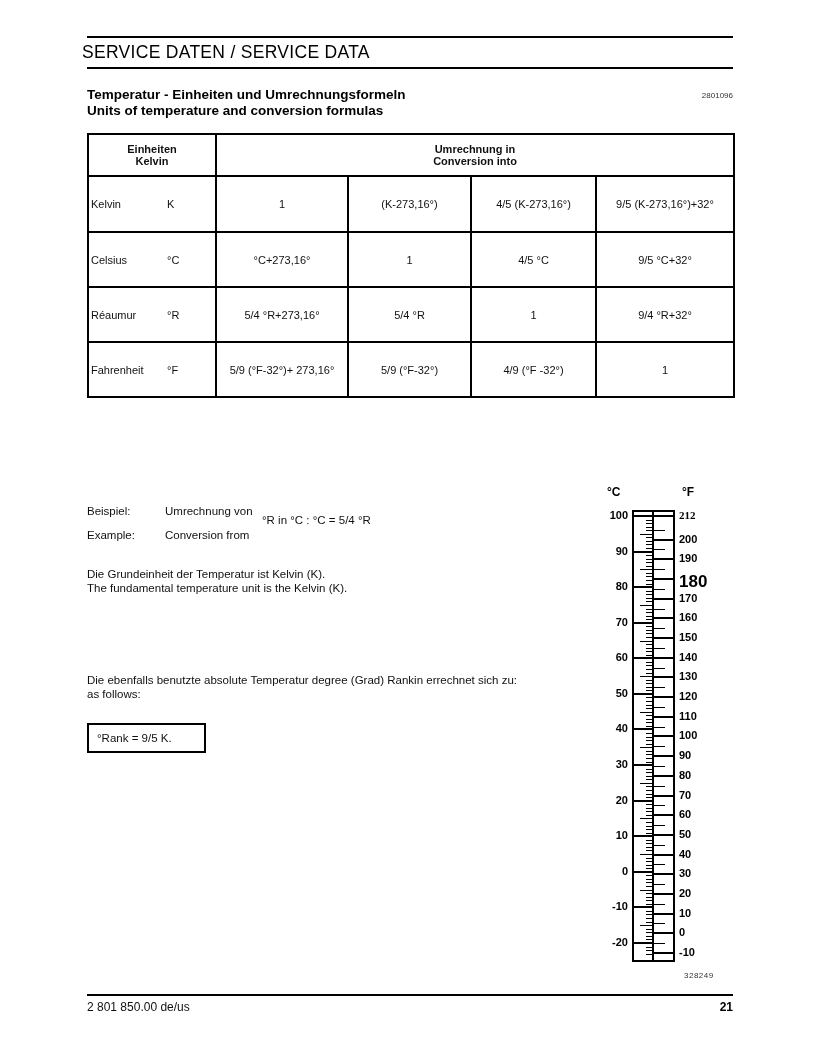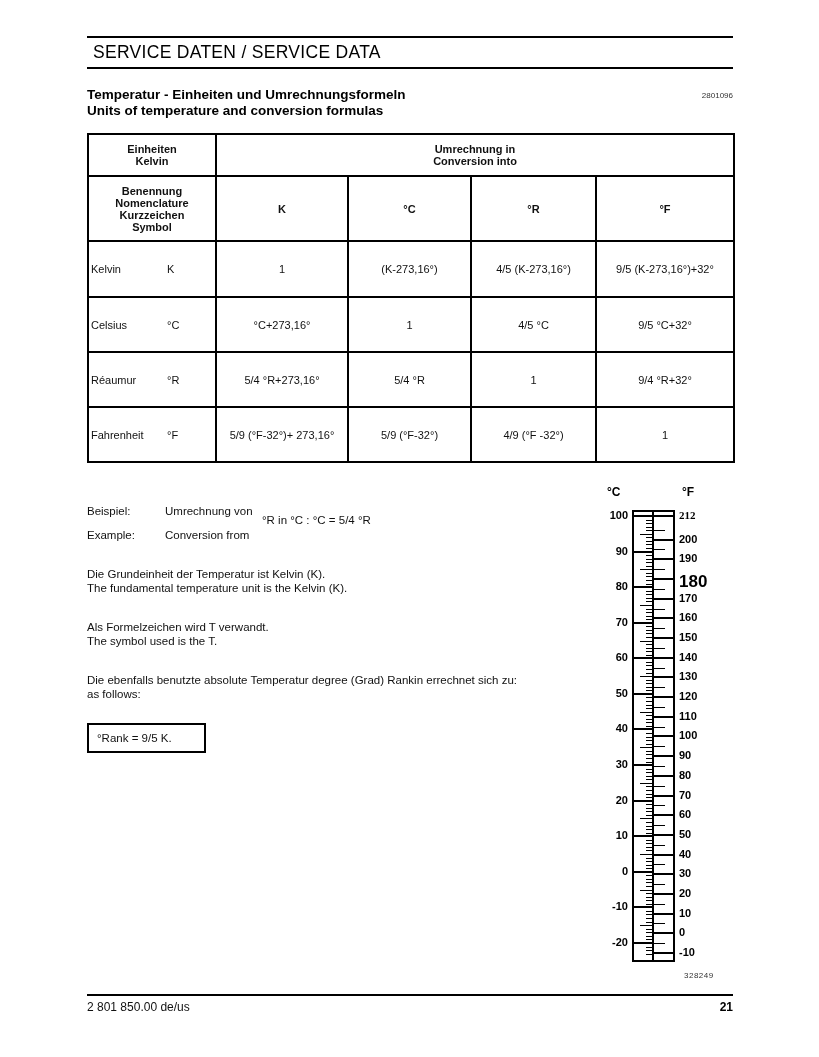--- a/index.html
+++ b/index.html
@@ -1,21 +1,21 @@
 <!DOCTYPE html>
 <html><head>
 <meta charset="utf-8">
 <style>
   html,body{margin:0;padding:0;background:#e8e8e8;}
   #page{position:relative;width:819px;height:1057px;background:#fff;
         font-family:"Liberation Sans",sans-serif;color:#111;overflow:hidden;}
   .abs{position:absolute;}
   .rule{position:absolute;background:#000;height:2px;}
   
-  #svc-title{left:93px;top:42px;font-size:17.5px;letter-spacing:.3px;color:#000;}
+  #svc-title{left:82px;top:42px;font-size:17.5px;letter-spacing:.3px;color:#000;}
   
   .doc-title{left:87px;font-size:13.5px;font-weight:bold;line-height:16px;color:#000;}
   #doc-number{right:86px;top:91px;font-size:8px;color:#333;}
   
   table.conv{position:absolute;left:87px;top:133px;border-collapse:collapse;table-layout:fixed;}
   table.conv td{border:2px solid #000;font-size:11px;vertical-align:middle;
                 text-align:center;padding:0 2px;color:#111;}
   table.conv td.hd{font-weight:bold;}
   td.namecell{text-align:left;padding-left:6px;}
   .namewrap{display:flex;justify-content:space-between;align-items:center;}
@@ -57,32 +57,20 @@
         <tr style="height:42px">
       <td class="hd namecell">
         <div>Einheiten</div>
         <div>Kelvin</div>
       </td>
       <td class="hd" colspan="4">
         <div>Umrechnung in</div>
         <div>Conversion into</div>
       </td>
     </tr>
-    <tr style="height:65px">
-      <td class="hd namecell">
-        <div>Benennung</div>
-        <div>Nomenclature</div>
-        <div>Kurzzeichen</div>
-        <div>Symbol</div>
-      </td>
-      <td class="hd">K</td>
-      <td class="hd">°C</td>
-      <td class="hd">°R</td>
-      <td class="hd">°F</td>
-    </tr>
     <tr style="height:56px">
       <td class="namecell">
             <div class="namewrap">
         <span>Kelvin</span>
         <span class="sym">K</span>
             </div>
           </td>
       <td>1</td>
       <td>(K-273,16°)</td>
       <td>4/5 (K-273,16°)</td>
@@ -129,24 +117,20 @@
 
   <div class="abs txt" style="left:87px;top:504px;">Beispiel:</div>
   <div class="abs txt" style="left:165px;top:504px;">Umrechnung von</div>
   <div class="abs txt" style="left:87px;top:528px;">Example:</div>
   <div class="abs txt" style="left:165px;top:528px;">Conversion from</div>
   <div class="abs txt" style="left:262px;top:513px;">°R in °C : °C = 5/4 °R</div>
 
   <div class="abs txt" style="left:87px;top:567px;">
     <div>Die Grundeinheit der Temperatur ist Kelvin (K).</div>
       <div>The fundamental temperature unit is the Kelvin (K).</div>
-  </div>
-  <div class="abs txt" style="left:87px;top:620px;">
-    <div>Als Formelzeichen wird T verwandt.</div>
-      <div>The symbol used is the T.</div>
   </div>
   <div class="abs txt" style="left:87px;top:673px;">
     <div>Die ebenfalls benutzte absolute Temperatur degree (Grad) Rankin errechnet sich zu:</div>
       <div>as follows:</div>
   </div>
   <div class="rankbox">°Rank = 9/5 K.</div>
 
   <div class="scale-lab" style="left:607px;top:485px;">°C</div>
   <div class="scale-lab" style="left:682px;top:485px;">°F</div>
   <div id="scale-root">

